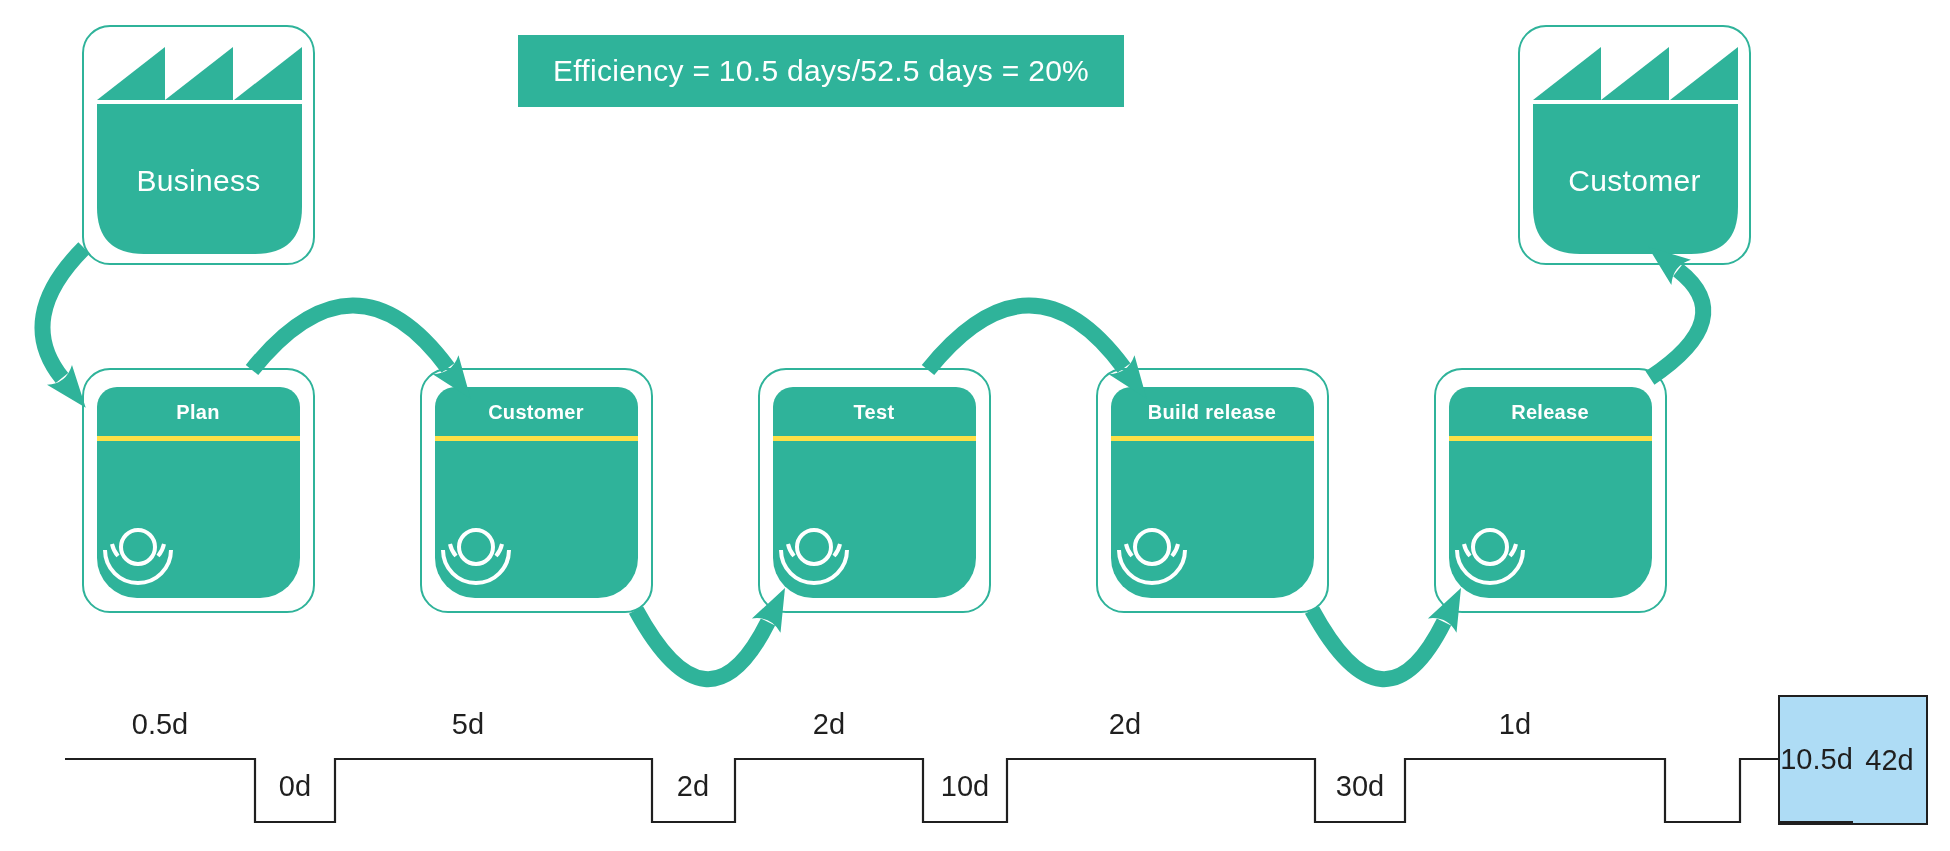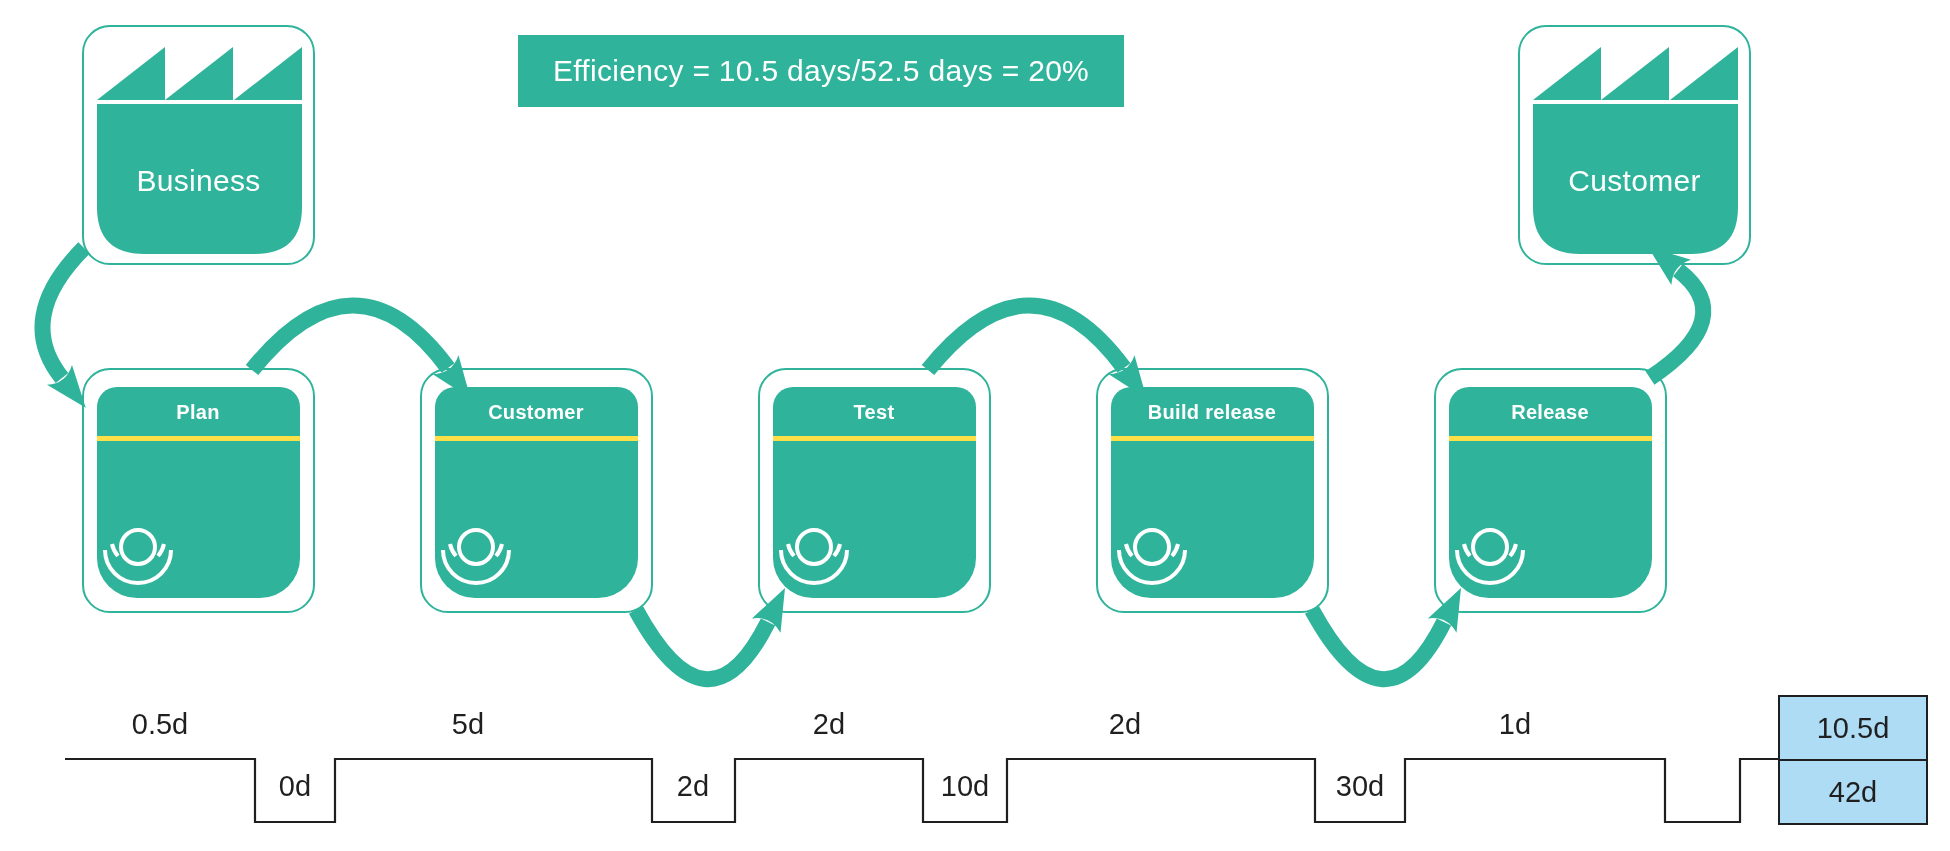--- a/index.html
+++ b/index.html
@@ -57,21 +57,21 @@
     position:absolute;transform:translateX(-50%);color:var(--line);
     font-size:29px;white-space:nowrap;
   }
   .t-label.high{top:708px;}
   .t-label.low{top:770px;}
 
   
   .totals{
     position:absolute;left:1778px;top:695px;width:150px;height:130px;box-sizing:border-box;
     background:var(--totals-fill);border:2.5px solid var(--totals-border);
-    display:flex;flex-direction:column;
+    display:flex;flex-direction:row;
   }
   .totals-cell{
     flex:1;display:flex;align-items:center;justify-content:center;
     color:var(--line);font-size:29px;
   }
   .totals-cell.top{border-bottom:2.5px solid var(--totals-border);}
 </style>
 </head>
 <body>
 

